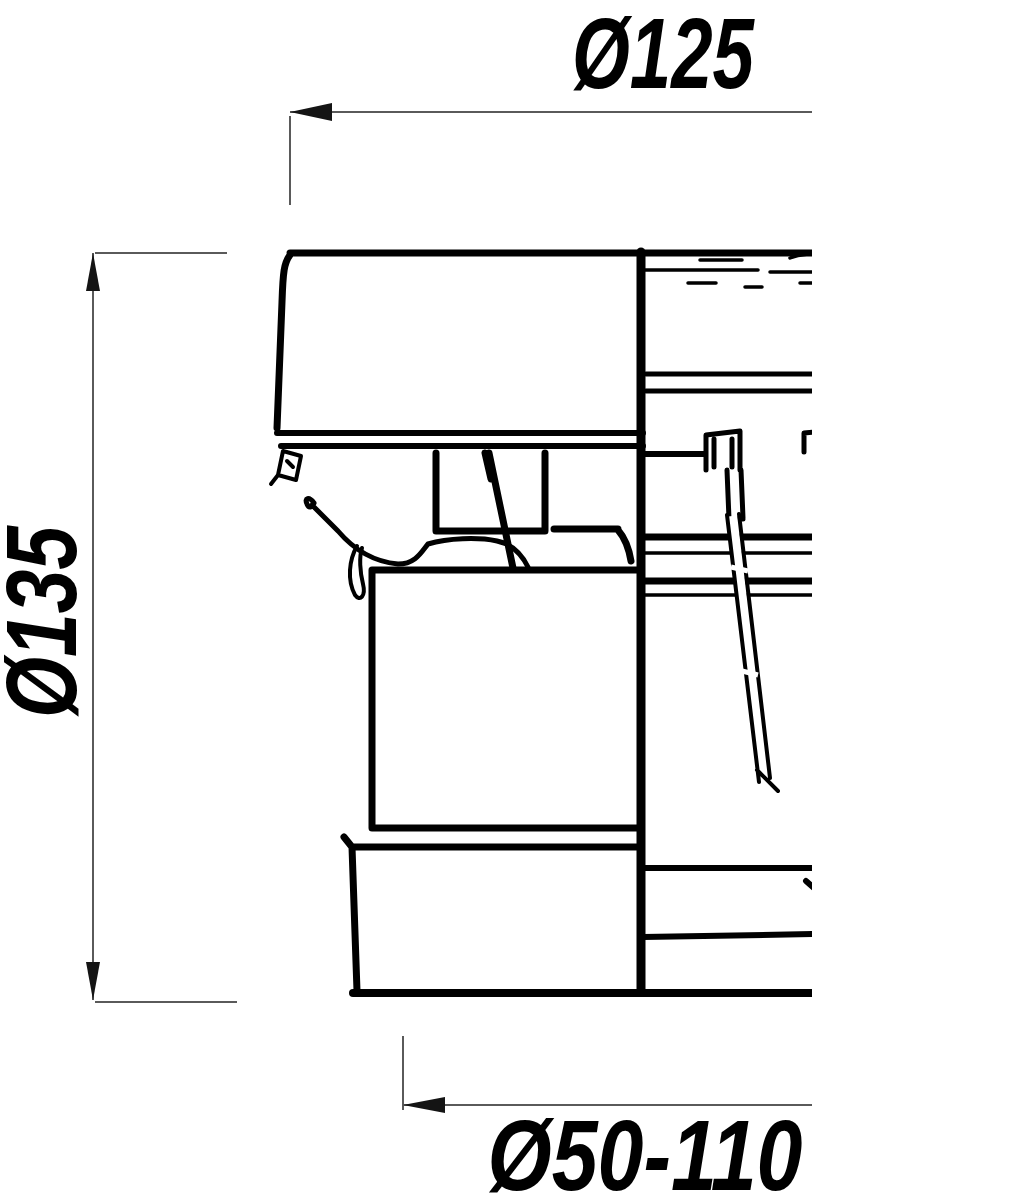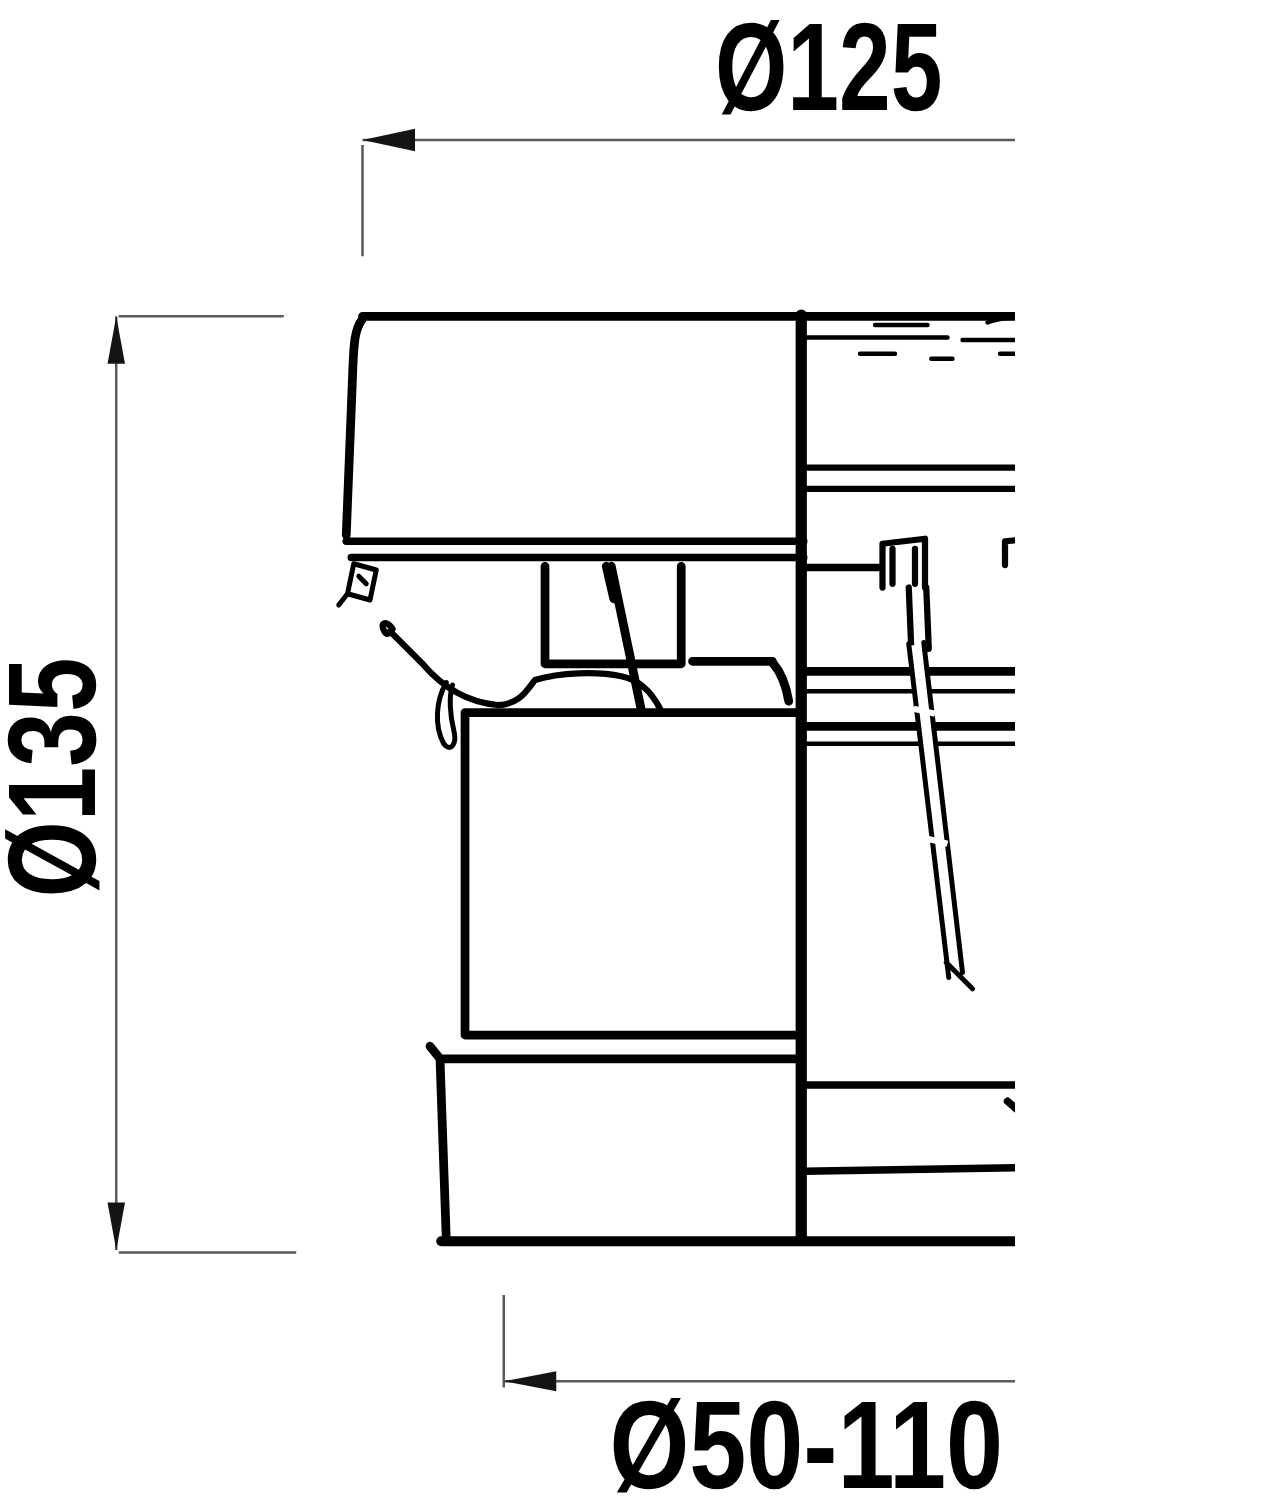--- a/index.html
+++ b/index.html
@@ -2,20 +2,21 @@
 <html><head>
 <meta charset="utf-8">
 <style>
   html,body{margin:0;padding:0;background:#fff;}
   .sheet{
     position:relative;
     width:812px;height:1200px;
     background:#fff;
     font-family:"Liberation Sans", sans-serif;
     overflow:hidden;
+    font-style:italic;
   }
   svg{display:block;}
   .dim-text{
     font-family:"Liberation Sans", sans-serif;
     font-weight:bold;
     font-size:100px;
     fill:#000;
   }
   .dline{stroke:#5a5a5a;stroke-width:2;fill:none;}
   .dhead{fill:#141414;stroke:none;}

